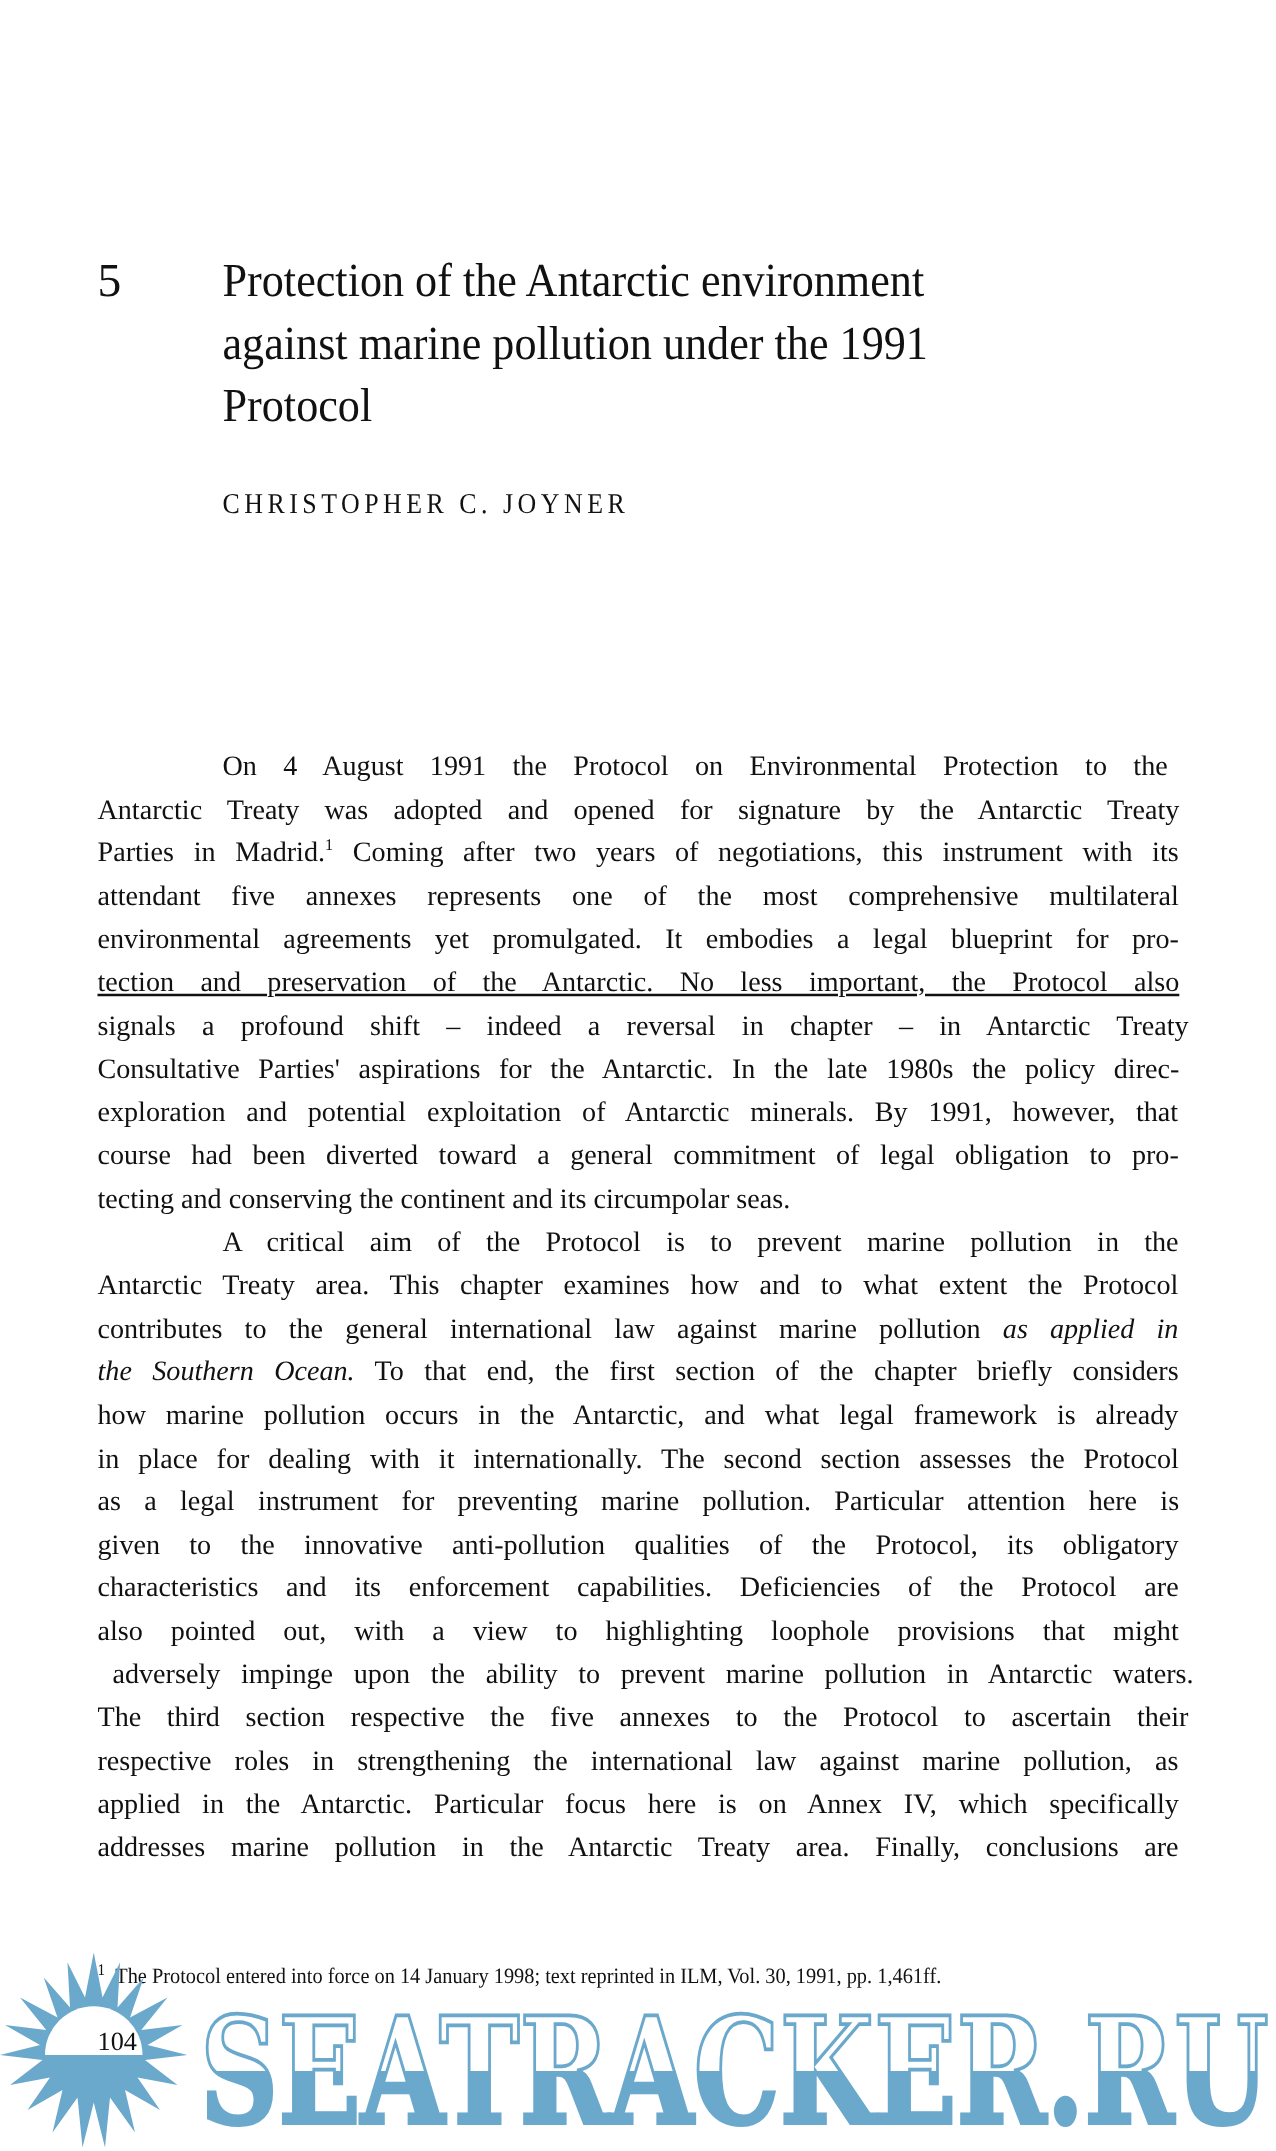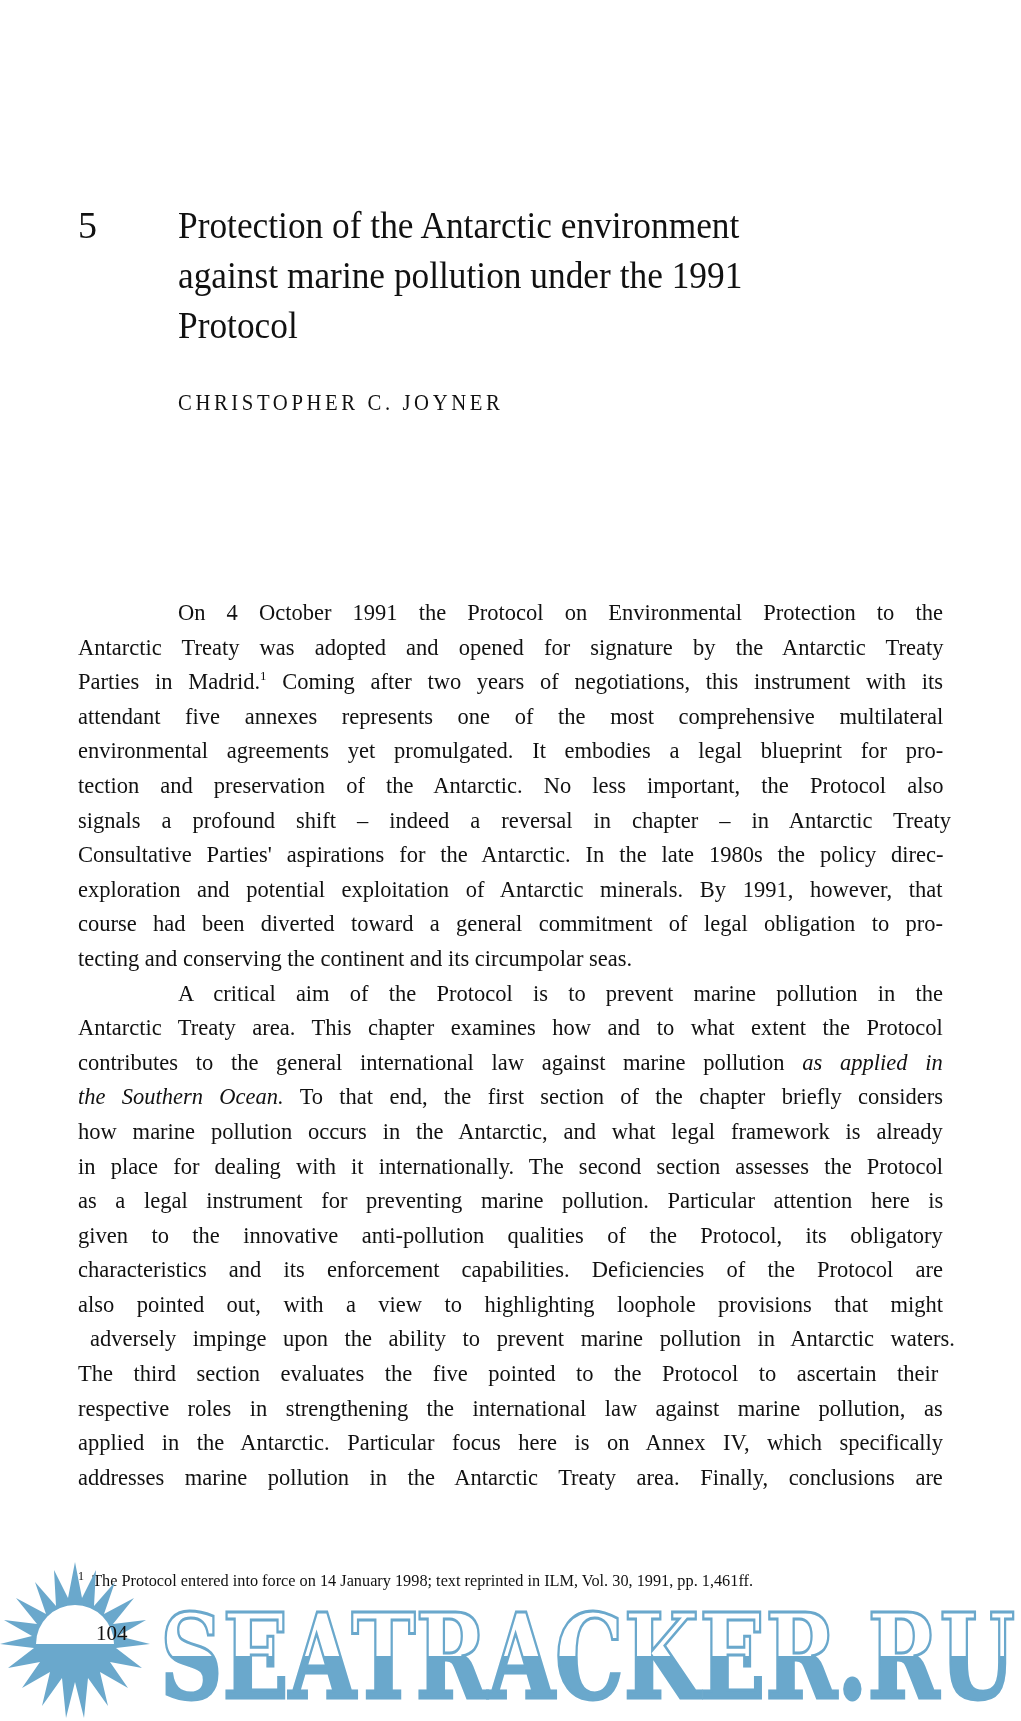--- a/index.html
+++ b/index.html
@@ -15,61 +15,61 @@
   .line { display: block; height: 34.6px; line-height: 34.6px; font-size: 22.5px;
           text-align: justify; text-align-last: justify; white-space: nowrap; overflow: visible; }
   .line span.inner { display: inline-block; width: 100%; }
   .line.indent { padding-left: 100px; box-sizing: border-box; }
   .line.last { text-align-last: left; }
   sup { font-size: 13px; vertical-align: top; line-height: 1; position: relative; top: 4px; }
   em { font-style: italic; }
   .footnote { position: absolute; left: 78px; top: 1565px; width: 865px; font-size: 17.5px;
               line-height: 30px; white-space: nowrap; }
   .footnote .fn-inner { display: inline-block; transform: scaleX(0.93); transform-origin: left center; }
-  .pagenum { position: absolute; left: 96px; top: 1618px; font-size: 21px; line-height: 30px; z-index: 3; }
+  .pagenum { position: absolute; left: 78px; top: 1618px; font-size: 21px; line-height: 30px; z-index: 3; }
   .wm-star { position: absolute; left: 0px; top: 1560px; width: 150px; height: 161px; z-index: 1; }
   .wm-text { position: absolute; left: 160px; top: 1598px; z-index: 2; }
 </style>
 </head>
 <body>
 
 <div class="chapnum">5</div>
 
 <div class="title">
   <span class="tl">Protection of the Antarctic environment</span>
   <span class="tl">against marine pollution under the 1991</span>
   <span class="tl">Protocol</span>
 </div>
 
 <div class="byline">CHRISTOPHER C. JOYNER</div>
 
 <div class="body">
-  <div class="line indent"><span class="inner" style="display: inline-block; width: auto; white-space: nowrap; word-spacing: 15.5px;">On 4 October 1991 the Protocol on Environmental Protection to the</span></div>
+  <div class="line indent"><span class="inner" style="display: inline-block; width: auto; white-space: nowrap; word-spacing: 15.5px;">On 4 August 1991 the Protocol on Environmental Protection to the</span></div>
   <div class="line"><span class="inner" style="display: inline-block; width: auto; white-space: nowrap; word-spacing: 14.5455px;">Antarctic Treaty was adopted and opened for signature by the Antarctic Treaty</span></div>
   <div class="line"><span class="inner" style="display: inline-block; width: auto; white-space: nowrap; word-spacing: 10.0833px;"><span>Parties in Madrid.</span><sup>1</sup> <span>Coming after two years of negotiations, this instrument with its</span></span></div>
   <div class="line"><span class="inner" style="display: inline-block; width: auto; white-space: nowrap; word-spacing: 19px;">attendant five annexes represents one of the most comprehensive multilateral</span></div>
   <div class="line"><span class="inner" style="display: inline-block; width: auto; white-space: nowrap; word-spacing: 13.1px;">environmental agreements yet promulgated. It embodies a legal blueprint for pro-</span></div>
-  <div class="line"><span class="inner" style="display: inline-block; width: auto; white-space: nowrap; word-spacing: 15.4545px;">tection and preservation of the Antarctic. No less important, the Protocol also</span></div>
+  <div class="line"><span class="inner" style="display: inline-block; width: auto; white-space: nowrap; word-spacing: 15.4545px; text-decoration: underline;">tection and preservation of the Antarctic. No less important, the Protocol also</span></div>
   <div class="line"><span class="inner" style="display: inline-block; width: auto; white-space: nowrap; word-spacing: 15.3846px;">signals a profound shift – indeed a reversal in chapter – in Antarctic Treaty</span></div>
   <div class="line"><span class="inner" style="display: inline-block; width: auto; white-space: nowrap; word-spacing: 9.25px;">Consultative Parties' aspirations for the Antarctic. In the late 1980s the policy direc-</span></div>
   <div class="line"><span class="inner" style="display: inline-block; width: auto; white-space: nowrap; word-spacing: 11px;">exploration and potential exploitation of Antarctic minerals. By 1991, however, that</span></div>
   <div class="line"><span class="inner" style="display: inline-block; width: auto; white-space: nowrap; word-spacing: 10.75px;">course had been diverted toward a general commitment of legal obligation to pro-</span></div>
   <div class="line last"><span class="inner" style="display: inline-block; width: auto; white-space: nowrap;">tecting and conserving the continent and its circumpolar seas.</span></div>
   <div class="line indent"><span class="inner" style="display: inline-block; width: auto; white-space: nowrap; word-spacing: 14.5833px;">A critical aim of the Protocol is to prevent marine pollution in the</span></div>
   <div class="line"><span class="inner" style="display: inline-block; width: auto; white-space: nowrap; word-spacing: 10.9167px;">Antarctic Treaty area. This chapter examines how and to what extent the Protocol</span></div>
   <div class="line"><span class="inner" style="display: inline-block; width: auto; white-space: nowrap; word-spacing: 12.0909px;"><span>contributes to the general international law against marine pollution </span><em>as applied in</em></span></div>
   <div class="line"><span class="inner" style="display: inline-block; width: auto; white-space: nowrap; word-spacing: 10.6923px;"><em>the Southern Ocean.</em><span> To that end, the first section of the chapter briefly considers</span></span></div>
   <div class="line"><span class="inner" style="display: inline-block; width: auto; white-space: nowrap; word-spacing: 10.25px;">how marine pollution occurs in the Antarctic, and what legal framework is already</span></div>
   <div class="line"><span class="inner" style="display: inline-block; width: auto; white-space: nowrap; word-spacing: 9.5px;">in place for dealing with it internationally. The second section assesses the Protocol</span></div>
   <div class="line"><span class="inner" style="display: inline-block; width: auto; white-space: nowrap; word-spacing: 13px;">as a legal instrument for preventing marine pollution. Particular attention here is</span></div>
   <div class="line"><span class="inner" style="display: inline-block; width: auto; white-space: nowrap; word-spacing: 17.8px;">given to the innovative anti-pollution qualities of the Protocol, its obligatory</span></div>
   <div class="line"><span class="inner" style="display: inline-block; width: auto; white-space: nowrap; word-spacing: 16.5556px;">characteristics and its enforcement capabilities. Deficiencies of the Protocol are</span></div>
   <div class="line"><span class="inner" style="display: inline-block; width: auto; white-space: nowrap; word-spacing: 16.8182px;">also pointed out, with a view to highlighting loophole provisions that might</span></div>
   <div class="line"><span class="inner" style="display: inline-block; width: auto; white-space: nowrap; word-spacing: 10.9091px; margin-left: 12px;">adversely impinge upon the ability to prevent marine pollution in Antarctic waters.</span></div>
-  <div class="line"><span class="inner" style="display: inline-block; width: auto; white-space: nowrap; word-spacing: 14.8333px;">The third section evaluates the five pointed to the Protocol to ascertain their</span></div>
+  <div class="line"><span class="inner" style="display: inline-block; width: auto; white-space: nowrap; word-spacing: 14.8333px;">The third section respective the five annexes to the Protocol to ascertain their</span></div>
   <div class="line"><span class="inner" style="display: inline-block; width: auto; white-space: nowrap; word-spacing: 12.8px;">respective roles in strengthening the international law against marine pollution, as</span></div>
   <div class="line"><span class="inner" style="display: inline-block; width: auto; white-space: nowrap; word-spacing: 11.8333px;">applied in the Antarctic. Particular focus here is on Annex IV, which specifically</span></div>
   <div class="line"><span class="inner" style="display: inline-block; width: auto; white-space: nowrap; word-spacing: 14.9px;">addresses marine pollution in the Antarctic Treaty area. Finally, conclusions are</span></div>
 </div>
 
 <div class="footnote">
   <span class="fn-inner"><sup>1</sup>&nbsp;&nbsp;<span>The Protocol entered into force on 14 January 1998; text reprinted in ILM, Vol. 30, 1991, pp. 1,461ff.</span></span>
 </div>
 
 <div class="pagenum">104</div>

